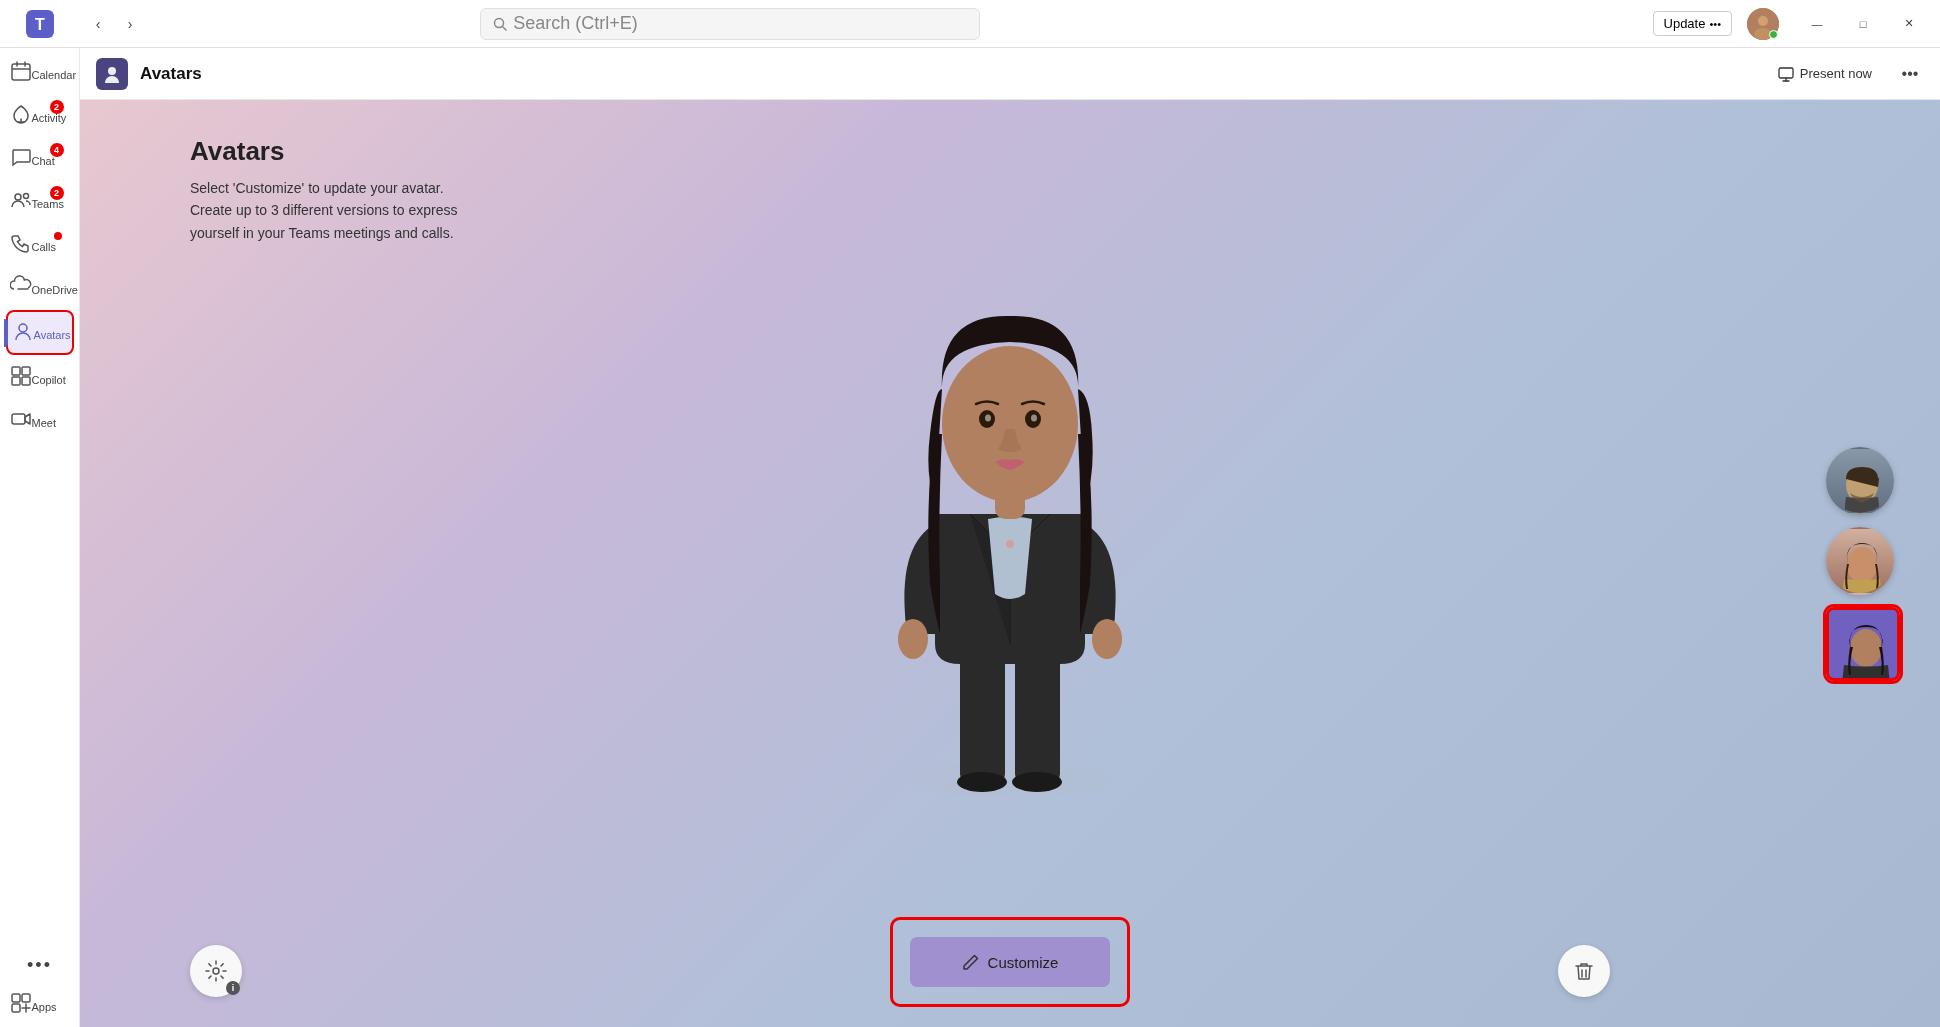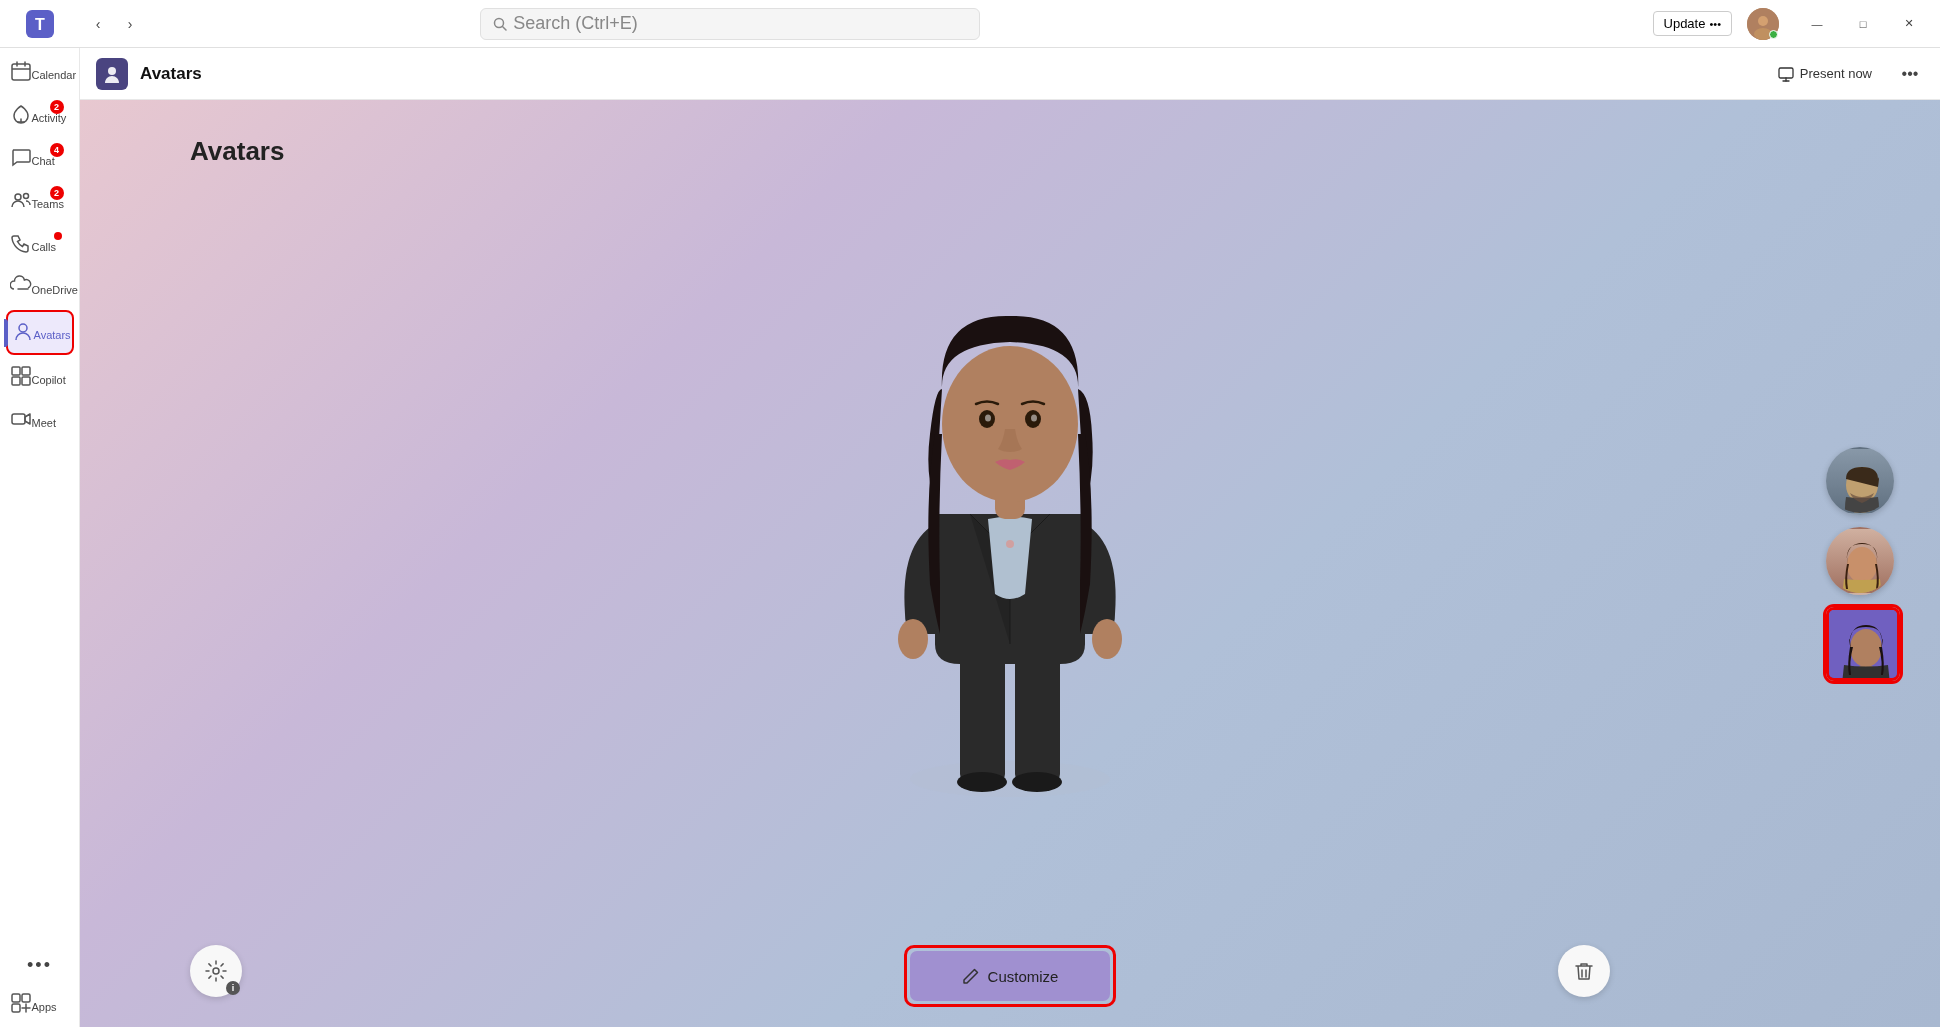--- a/index.html
+++ b/index.html
@@ -142,21 +142,21 @@
       position: absolute; bottom: 30px; left: 110px;
       width: 52px; height: 52px; background: #f8f8f8; border: none;
       border-radius: 50%; cursor: pointer; display: flex; align-items: center;
       justify-content: center; font-size: 20px; color: #555;
       box-shadow: 0 2px 6px rgba(0,0,0,0.15);
     }
 
     
     .customize-btn-wrap {
       position: absolute; bottom: 20px; left: 50%; transform: translateX(-50%);
-      border: 3px solid #e00; border-radius: 10px; padding: 3px;
+      border: 3px solid #e00; border-radius: 10px; padding: 17px;
     }
     .customize-btn {
       background: #a090d0; border: none; border-radius: 7px;
       width: 200px; height: 50px; cursor: pointer;
       display: flex; align-items: center; justify-content: center; gap: 8px;
       font-size: 15px; font-weight: 500; color: #222;
     }
 
     
     .delete-btn {
@@ -366,20 +366,25 @@
         <span>Present now</span>
       </button>
       <button class="more-btn">•••</button>
     </div>
   </div>
 
   <div class="main-canvas">
 
     <div class="avatars-info">
       <div class="avatars-title">Avatars</div>
+      <div class="avatars-desc">
+        <div>Select 'Customize' to update your avatar.</div>
+        <div>Create up to 3 different versions to express</div>
+        <div>yourself in your Teams meetings and calls.</div>
+      </div>
     </div>
 
     <div class="main-avatar-container">
       <div class="main-avatar">
         <svg viewBox="0 0 340 580" class="avatar-body">
 
           <ellipse cx="170" cy="545" rx="100" ry="18" fill="rgba(180,190,210,0.4)"></ellipse>
 
           <rect x="120" y="400" width="45" height="150" rx="10" fill="#2a2a2a"></rect>
           <rect x="175" y="400" width="45" height="150" rx="10" fill="#2a2a2a"></rect>

